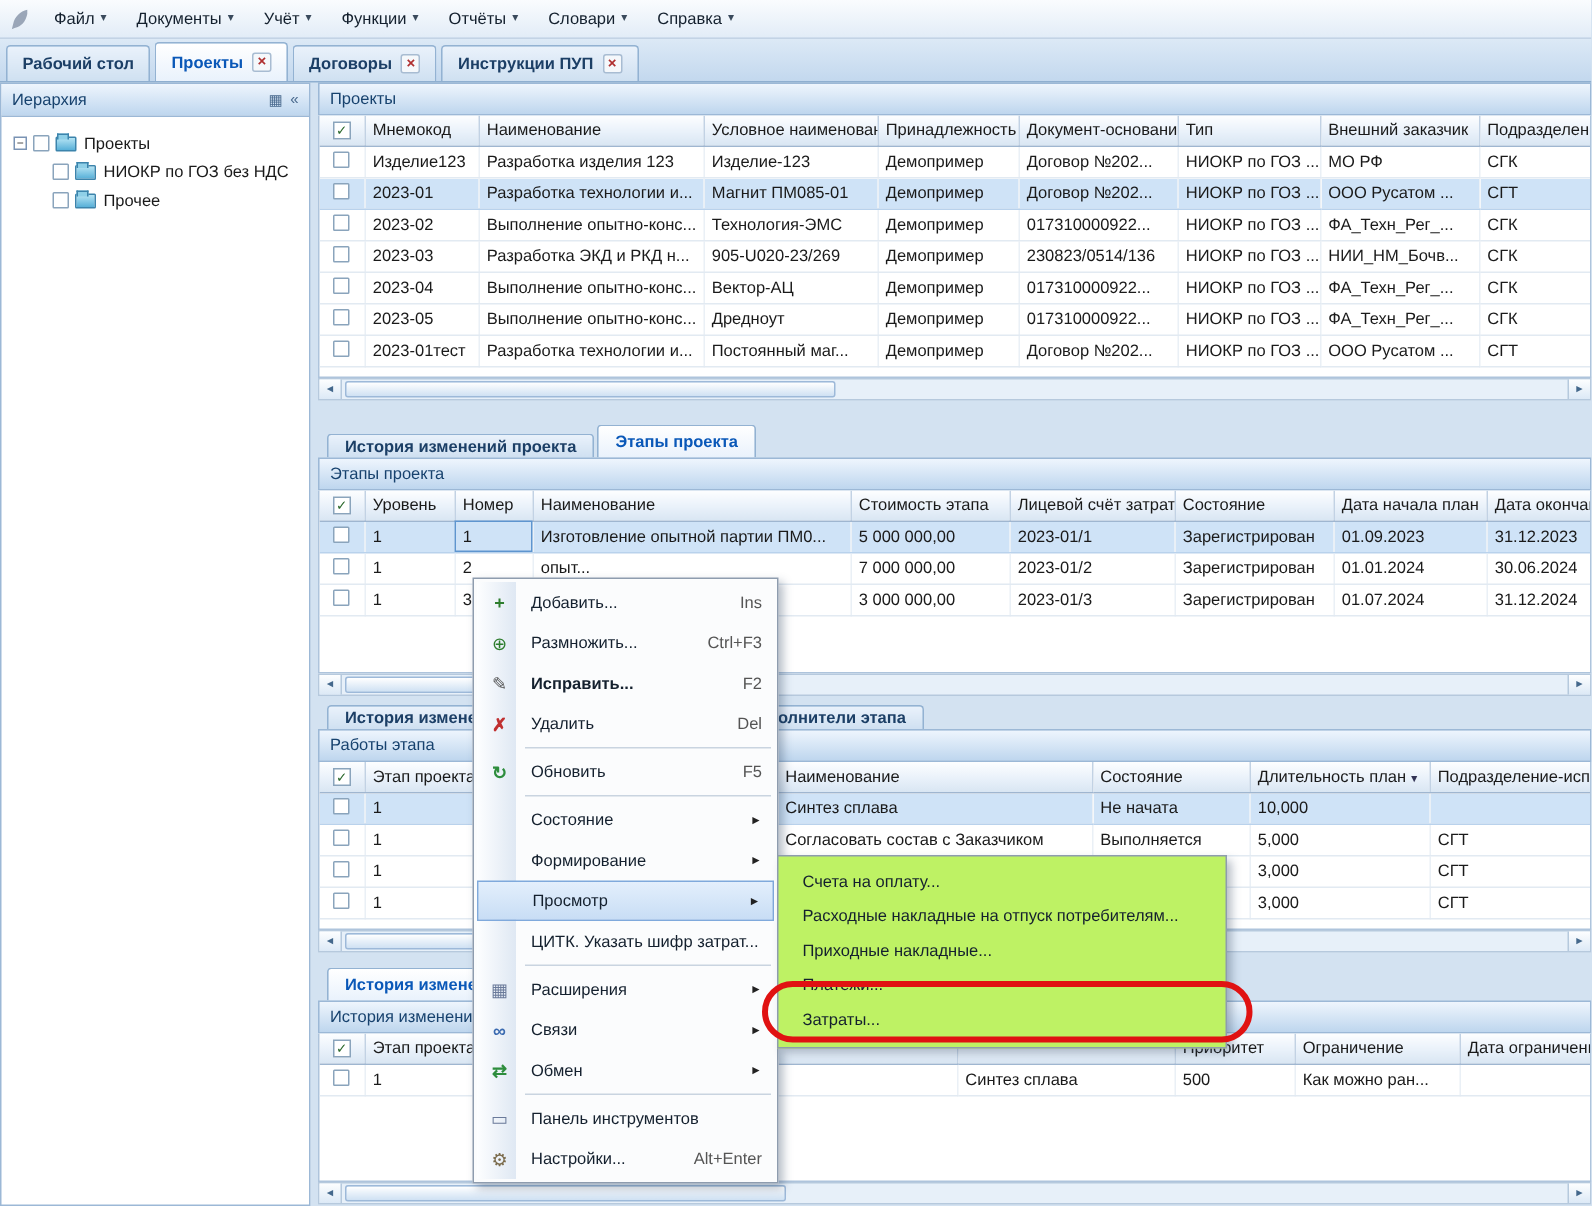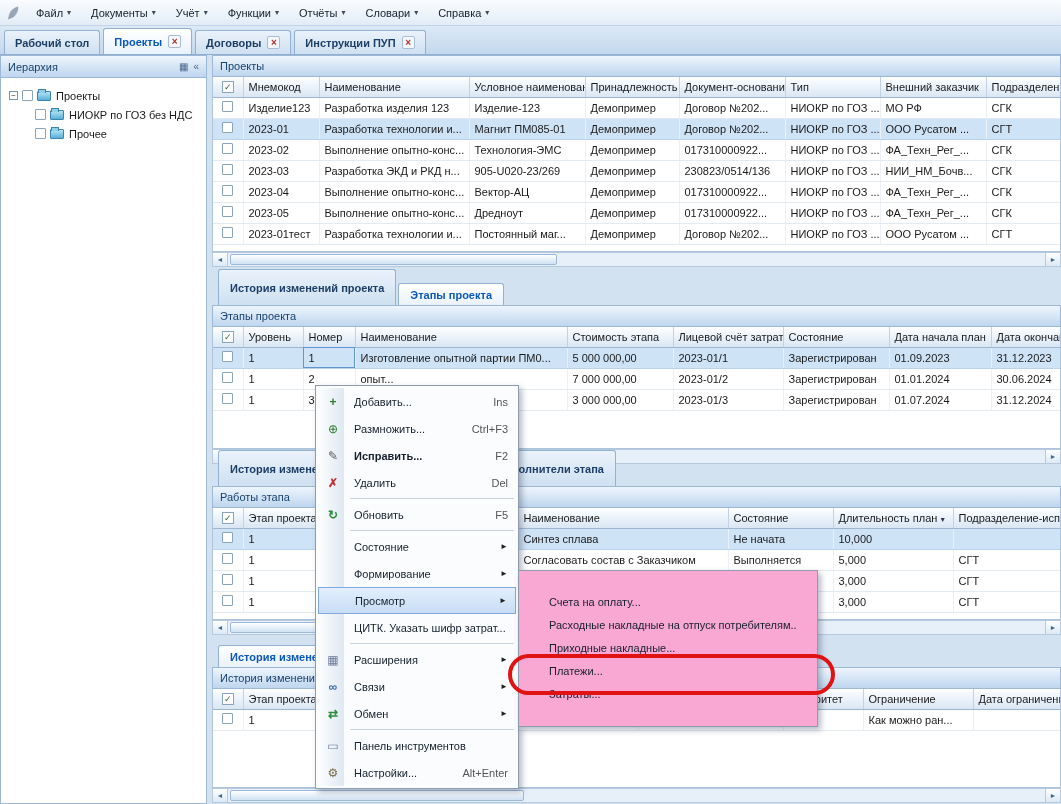--- a/index.html
+++ b/index.html
@@ -2,21 +2,21 @@
 <html><head>
 <meta charset="utf-8">
 <style>
 *{box-sizing:border-box;margin:0;padding:0}
 body{margin:0;background:#d3e2f1;font-family:"Liberation Sans",sans-serif}
 .win{position:relative;width:1061px;height:804px;background:#d3e2f1;overflow:hidden;font-size:11px;color:#1a1a1a}
 
 
 .menubar{position:absolute;left:0;top:0;width:100%;height:26px;display:flex;align-items:center;gap:2px;padding:0 6px;background:linear-gradient(#fafcfe,#e2ecf7);border-bottom:1px solid #c3d3e5;z-index:5}
 .logo{margin-right:4px;display:flex;align-items:center}
-.mb-item{display:flex;align-items:center;gap:4px;padding:4px 9px;border-radius:2px;color:#14202e;cursor:default}
+.mb-item{display:flex;align-items:flex-start;gap:4px;padding:4px 9px;border-radius:2px;color:#14202e;cursor:default}
 .caret{font-size:8px;color:#3a4a5c}
 
 
 .tabstrip{position:absolute;left:0;top:26px;width:100%;height:29px;background:linear-gradient(#dce9f6,#c3d8ee);border-bottom:1px solid #8fafd0;display:flex;align-items:flex-end;gap:3px;padding:0 4px;z-index:5}
 .tab{display:flex;align-items:center;gap:6px;height:24px;padding:0 10px;border:1px solid #93b2d2;border-bottom:none;border-radius:3px 3px 0 0;background:linear-gradient(#eaf2fb,#cfe0f1);color:#1c3f66;font-weight:bold;white-space:nowrap}
 .tab.active{background:linear-gradient(#ffffff,#e9f2fc);color:#0a58b8;height:26px}
 .tab-x{width:13px;height:13px;line-height:11px;text-align:center;font-size:10px;color:#b03030;background:#f5f8fb;border:1px solid #a8bcd2;border-radius:2px}
 
 
 .left-panel{position:absolute;left:0;top:55px;width:207px;height:749px;background:#fff;border:1px solid #9cb8d6}
@@ -31,21 +31,21 @@
 .folder{width:14px;height:10px;background:linear-gradient(#b5e4f4,#58b0d8);border:1px solid #3c84ac;border-radius:1px;position:relative;margin-right:5px;flex:none}
 .folder::before{content:"";position:absolute;left:0;top:-3px;width:6px;height:3px;background:#8fd0e8;border:1px solid #3c84ac;border-bottom:none}
 
 
 .section{position:absolute;left:212px;width:849px}
 #sec-projects{top:55px;height:212px}
 #sec-stages{top:283px;height:181px}
 #sec-works{top:464px;height:171px}
 #sec-bottom{top:645px;height:159px}
 .sec-tabs{position:absolute;top:0;left:0;right:0;height:22px;display:flex;align-items:flex-end;gap:2px;padding-left:6px}
-.sec-tabs .tab{height:36px;padding:0 11px;font-size:11px}
+.sec-tabs .tab{height:16px;padding:0 11px;font-size:11px}
 .sec-tabs .tab.active{height:22px}
 .sec-header{position:absolute;left:0;right:0;top:0;border:1px solid #9cb8d6}
 .with-tabs .sec-header{top:22px}
 .grid-area{position:absolute;left:0;right:0;background:#fff;border:1px solid #aec4dc;border-top:none;overflow:hidden}
 #sec-projects .grid-area{top:22px;bottom:15px}
 .with-tabs .grid-area{top:44px;bottom:15px}
 #sec-bottom .grid-area{top:44px;bottom:16px}
 
 
 table.grid{border-collapse:collapse;table-layout:fixed;width:849px}
@@ -82,21 +82,21 @@
 .i-edit-icon{color:#555}
 .i-delete-icon{color:#c03030;font-weight:bold}
 .i-refresh-icon{color:#2d8d3d;font-weight:bold}
 .i-extensions-icon{color:#6a7a9a}
 .i-links-icon{color:#3a6ab0;font-weight:bold}
 .i-exchange-icon{color:#2d8d3d;font-weight:bold}
 .i-toolbar-icon{color:#6a7a9a}
 .i-settings-icon{color:#7a6a4a}
 
 
-.smenu{position:absolute;left:518px;top:570px;width:300px;background:#f9a8d4;border:1px solid #8e9cae;box-shadow:3px 3px 6px rgba(40,60,90,.35);padding:20px;z-index:60}
+.smenu{position:absolute;left:518px;top:570px;width:300px;background:#bef264;border:1px solid #8e9cae;box-shadow:3px 3px 6px rgba(40,60,90,.35);padding:6px;z-index:60}
 .smitem{height:23px;line-height:23px;padding:0 10px;color:#14202e;white-space:nowrap;overflow:hidden}
 
 
 .ann-ring{position:absolute;left:508px;top:654px;width:327px;height:41px;border:4px solid #e01212;border-radius:21px;z-index:100;pointer-events:none}
 </style>
 </head>
 <body>
 
 <div class="win">
 

